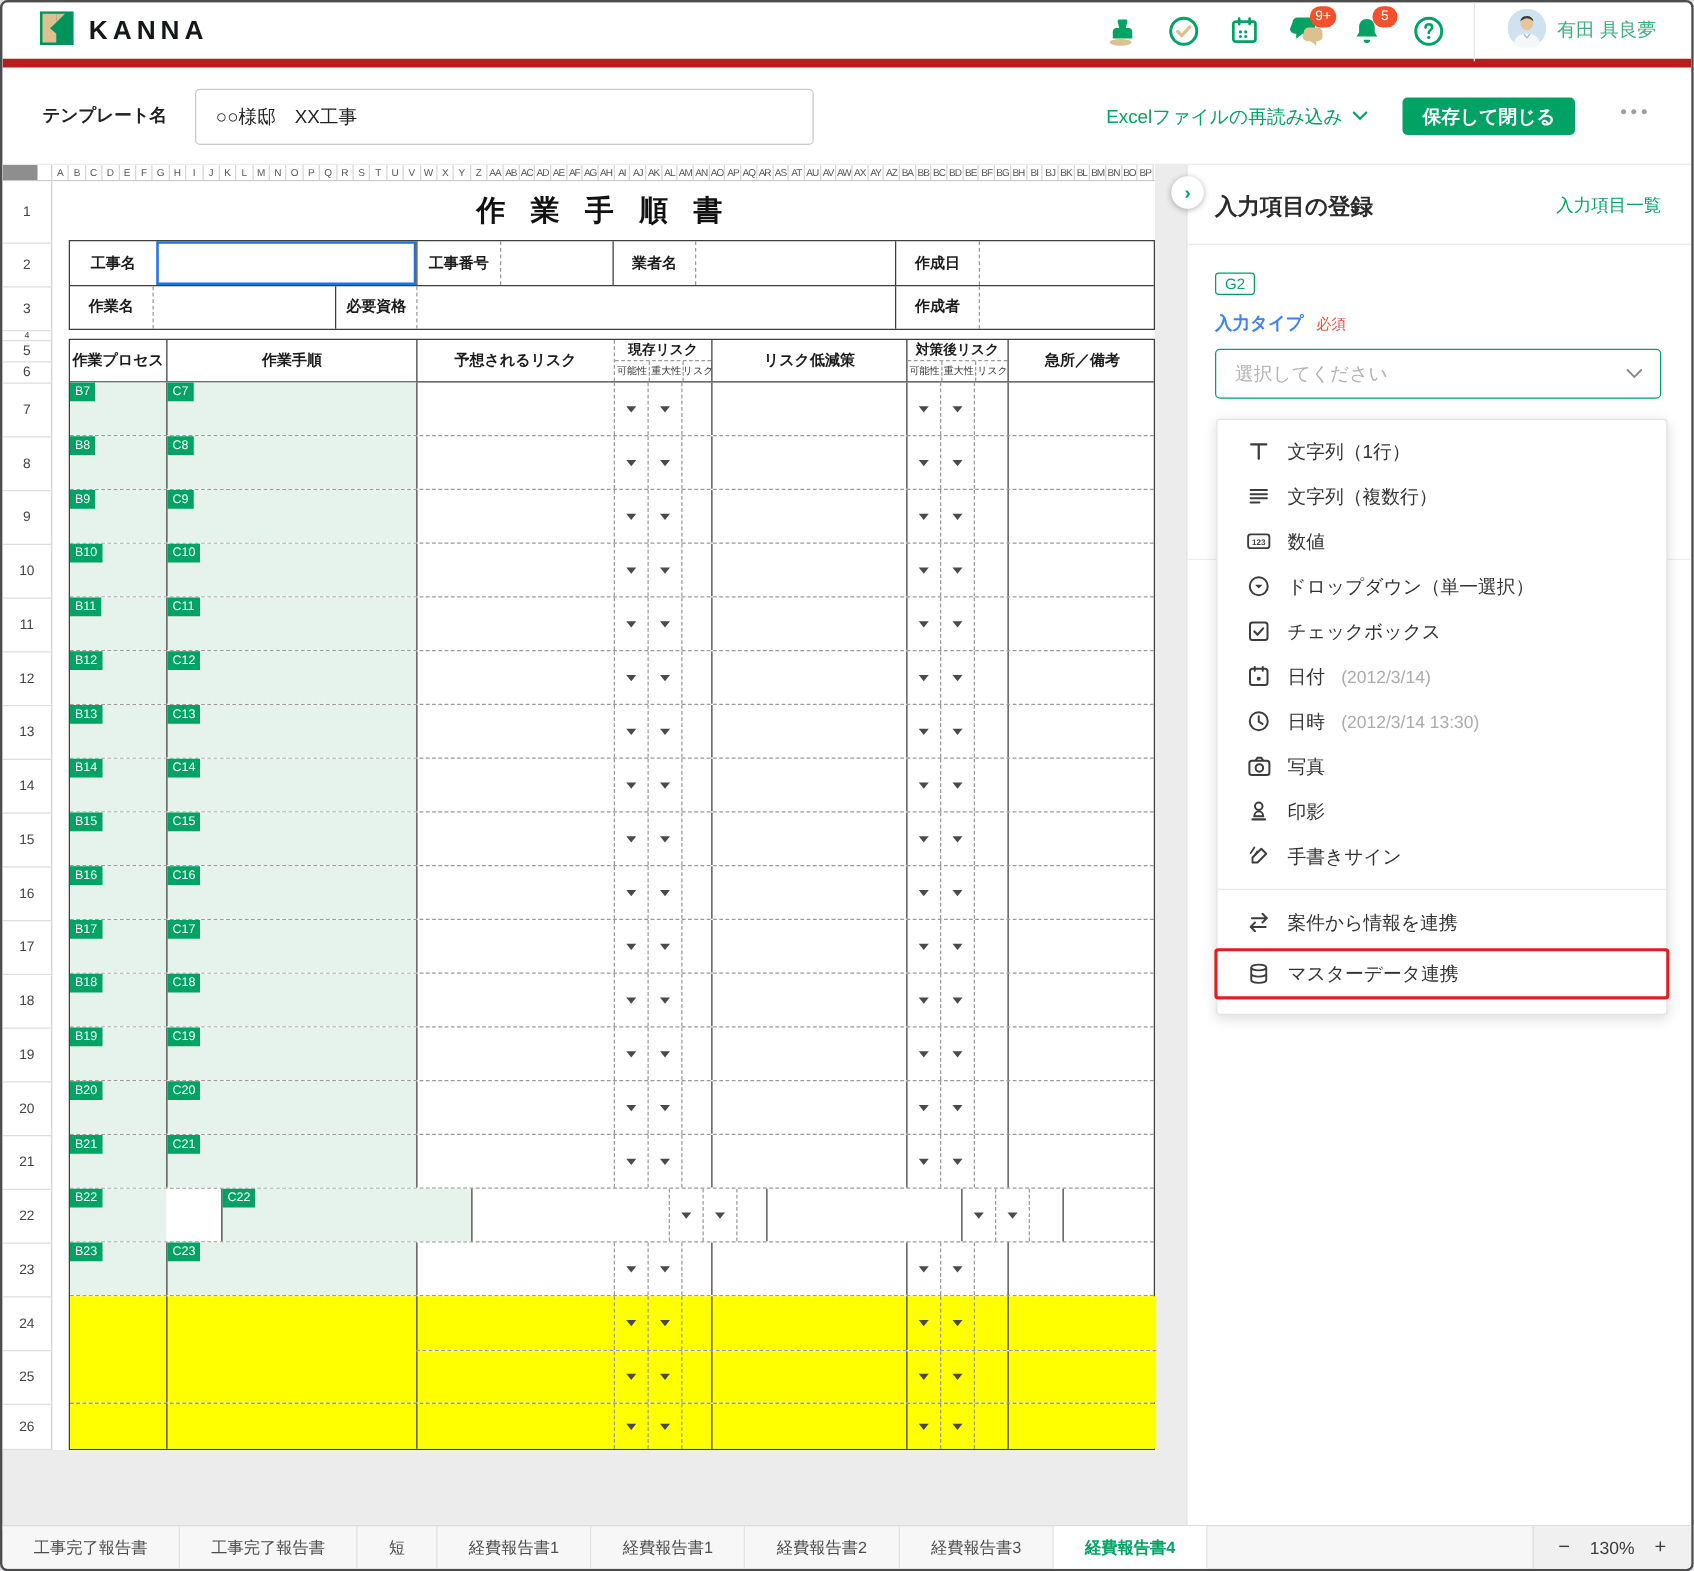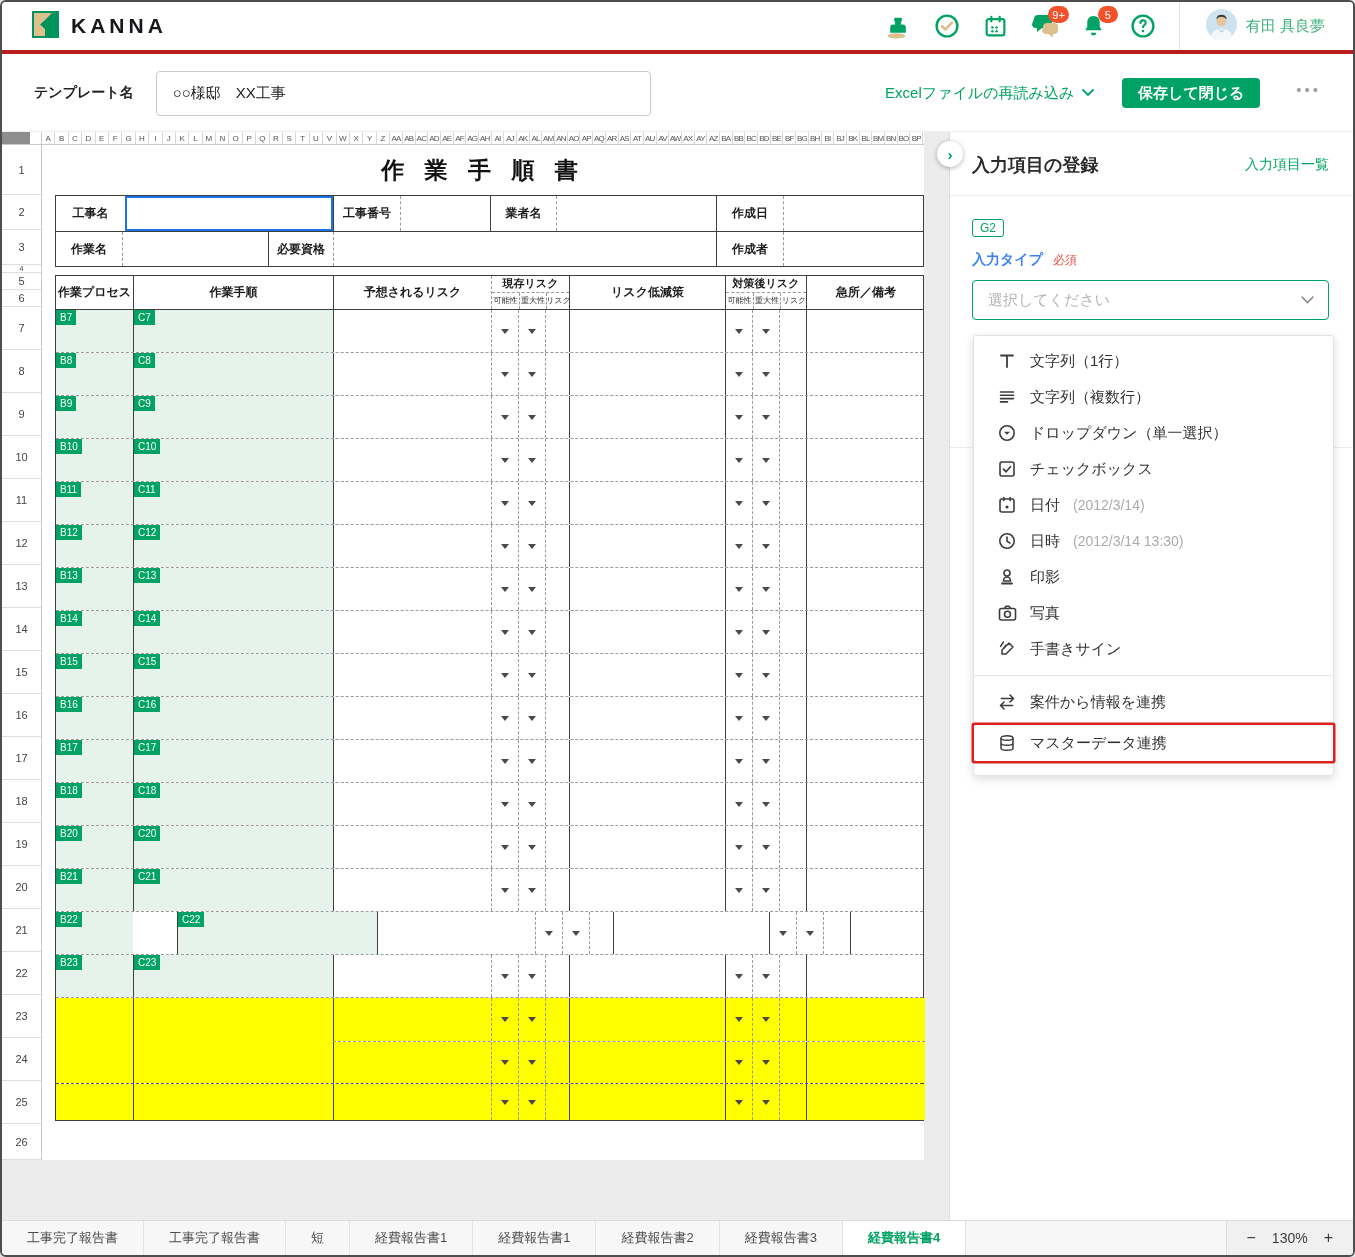--- a/index.html
+++ b/index.html
@@ -1,20 +1,20 @@
 <!DOCTYPE html>
 <html><head>
 <meta charset="utf-8">
 <style>
   html,body{margin:0;padding:0;background:#dfe1e5;}
   *{box-sizing:border-box;font-family:"Liberation Sans","DejaVu Sans",sans-serif;}
   .app{position:relative;width:1355px;height:1257px;background:#fff;border:2px solid #4d4d4d;border-radius:6px;overflow:hidden;}
 
   
-  .topbar{position:absolute;left:0;top:0;width:100%;height:52px;background:#fff;border-bottom:4px solid #b91c1c;display:flex;align-items:center;}
+  .topbar{position:absolute;left:0;top:0;width:100%;height:52px;background:#fff;border-bottom:7px solid #b91c1c;display:flex;align-items:center;}
   .logo-wrap{display:flex;align-items:center;gap:12px;padding-left:30px;}
   .logo-text{font-size:21px;font-weight:bold;letter-spacing:4px;color:#15171a;}
   .top-icons{margin-left:auto;display:flex;align-items:center;gap:21px;padding-right:10px;}
   .tico{position:relative;width:28px;height:28px;display:flex;align-items:center;justify-content:center;cursor:pointer;}
   .badge{position:absolute;top:-6px;right:-10px;min-width:20px;height:17px;padding:0 4px;background:#f4502c;color:#fff;font-size:11px;border-radius:9px;display:flex;align-items:center;justify-content:center;}
   .user{display:flex;align-items:center;gap:9px;border-left:1px solid #e4e4e4;padding:6px 28px 6px 26px;margin-left:12px;}
   .uname{color:#3dae7e;font-size:15px;}
 
   
   .toolbar{position:absolute;left:0;top:53px;width:100%;height:77px;background:#fff;display:flex;align-items:center;border-bottom:1px solid #ececec;}
@@ -648,20 +648,45 @@
                   <span class="dd"></span>
                 </div>
                 <div class="tc bl-d" style="width: 27px;">
                   <span class="dd"></span>
                 </div>
                 <div class="tc bl-d" style="width: 27px;"></div>
                 <div class="tc bl-s" style="width: 119px;"></div>
               </div>
               <div class="trow">
                 <div class="tc mint" style="width: 77px;">
+                  <span class="tag">B19</span>
+                </div>
+                <div class="tc mint bl-s" style="width: 200px;">
+                  <span class="tag">C19</span>
+                </div>
+                <div class="tc bl-s" style="width: 158px;"></div>
+                <div class="tc bl-d" style="width: 27px;">
+                  <span class="dd"></span>
+                </div>
+                <div class="tc bl-d" style="width: 27px;">
+                  <span class="dd"></span>
+                </div>
+                <div class="tc bl-d" style="width: 24px;"></div>
+                <div class="tc bl-s" style="width: 156px;"></div>
+                <div class="tc bl-s" style="width: 27px;">
+                  <span class="dd"></span>
+                </div>
+                <div class="tc bl-d" style="width: 27px;">
+                  <span class="dd"></span>
+                </div>
+                <div class="tc bl-d" style="width: 27px;"></div>
+                <div class="tc bl-s" style="width: 119px;"></div>
+              </div>
+              <div class="trow">
+                <div class="tc mint" style="width: 77px;">
                   <span class="tag">B20</span>
                 </div>
                 <div class="tc mint bl-s" style="width: 200px;">
                   <span class="tag">C20</span>
                 </div>
                 <div class="tc bl-s" style="width: 158px;"></div>
                 <div class="tc bl-d" style="width: 27px;">
                   <span class="dd"></span>
                 </div>
                 <div class="tc bl-d" style="width: 27px;">
@@ -857,20 +882,29 @@
           <div class="menu-row">
             <span class="mi">
               <svg width="18" height="18" viewBox="0 0 18 18">
                 <path d="M2.5 4 h13 M2.5 7.3 h13 M2.5 10.6 h13 M2.5 13.9 h7" stroke="#3c3c3c" stroke-width="1.6" fill="none" stroke-linecap="round"></path>
               </svg>
             </span>
             <span class="ml">文字列（複数行）</span>
           </div>
           <div class="menu-row">
             <span class="mi">
+              <svg width="20" height="18" viewBox="0 0 20 18">
+                <rect x="1.5" y="3.5" width="17" height="11" rx="2" fill="none" stroke="#3c3c3c" stroke-width="1.5"></rect>
+                <text x="10" y="12" text-anchor="middle" font-size="6.5" font-weight="bold" fill="#3c3c3c">123</text>
+              </svg>
+            </span>
+            <span class="ml">数値</span>
+          </div>
+          <div class="menu-row">
+            <span class="mi">
               <svg width="18" height="18" viewBox="0 0 18 18">
                 <circle cx="9" cy="9" r="7.2" fill="none" stroke="#3c3c3c" stroke-width="1.6"></circle>
                 <path d="M6 7.8 l3 3 3-3z" fill="#3c3c3c"></path>
               </svg>
             </span>
             <span class="ml">ドロップダウン（単一選択）</span>
           </div>
           <div class="menu-row">
             <span class="mi">
               <svg width="18" height="18" viewBox="0 0 18 18">
@@ -896,37 +930,37 @@
               <svg width="18" height="18" viewBox="0 0 18 18">
                 <circle cx="9" cy="9" r="7.2" fill="none" stroke="#3c3c3c" stroke-width="1.6"></circle>
                 <path d="M9 5 v4.3 l3 1.8" fill="none" stroke="#3c3c3c" stroke-width="1.6" stroke-linecap="round"></path>
               </svg>
             </span>
             <span class="ml">日時</span>
             <span class="mh">(2012/3/14 13:30)</span>
           </div>
           <div class="menu-row">
             <span class="mi">
+              <svg width="19" height="18" viewBox="0 0 19 18">
+                <rect x="1.5" y="4.5" width="16" height="11.5" rx="2" fill="none" stroke="#3c3c3c" stroke-width="1.6"></rect>
+                <path d="M6.5 4.5 L8 2.2 h3 L12.5 4.5" fill="none" stroke="#3c3c3c" stroke-width="1.6"></path>
+                <circle cx="9.5" cy="10.3" r="3" fill="none" stroke="#3c3c3c" stroke-width="1.6"></circle>
+              </svg>
+            </span>
+            <span class="ml">写真</span>
+          </div>
+          <div class="menu-row">
+            <span class="mi">
               <svg width="18" height="18" viewBox="0 0 18 18">
                 <circle cx="9" cy="5" r="3" fill="none" stroke="#3c3c3c" stroke-width="1.6"></circle>
                 <path d="M5.5 13 c0-2.5 1.8-4 3.5-4 s3.5 1.5 3.5 4z" fill="none" stroke="#3c3c3c" stroke-width="1.6"></path>
                 <path d="M4 15.5 h10" stroke="#3c3c3c" stroke-width="1.8" stroke-linecap="round"></path>
               </svg>
             </span>
             <span class="ml">印影</span>
-          </div>
-          <div class="menu-row">
-            <span class="mi">
-              <svg width="19" height="18" viewBox="0 0 19 18">
-                <rect x="1.5" y="4.5" width="16" height="11.5" rx="2" fill="none" stroke="#3c3c3c" stroke-width="1.6"></rect>
-                <path d="M6.5 4.5 L8 2.2 h3 L12.5 4.5" fill="none" stroke="#3c3c3c" stroke-width="1.6"></path>
-                <circle cx="9.5" cy="10.3" r="3" fill="none" stroke="#3c3c3c" stroke-width="1.6"></circle>
-              </svg>
-            </span>
-            <span class="ml">写真</span>
           </div>
           <div class="menu-row">
             <span class="mi">
               <svg width="19" height="18" viewBox="0 0 19 18">
                 <path d="M11 3 l4 4 L8 14 H4 v-4z" fill="none" stroke="#3c3c3c" stroke-width="1.5" stroke-linejoin="round"></path>
                 <path d="M2.5 6.5 l3-4.5 M5.8 8.2 l2-3" stroke="#3c3c3c" stroke-width="1.4" stroke-linecap="round"></path>
               </svg>
             </span>
             <span class="ml">手書きサイン</span>
           </div>

